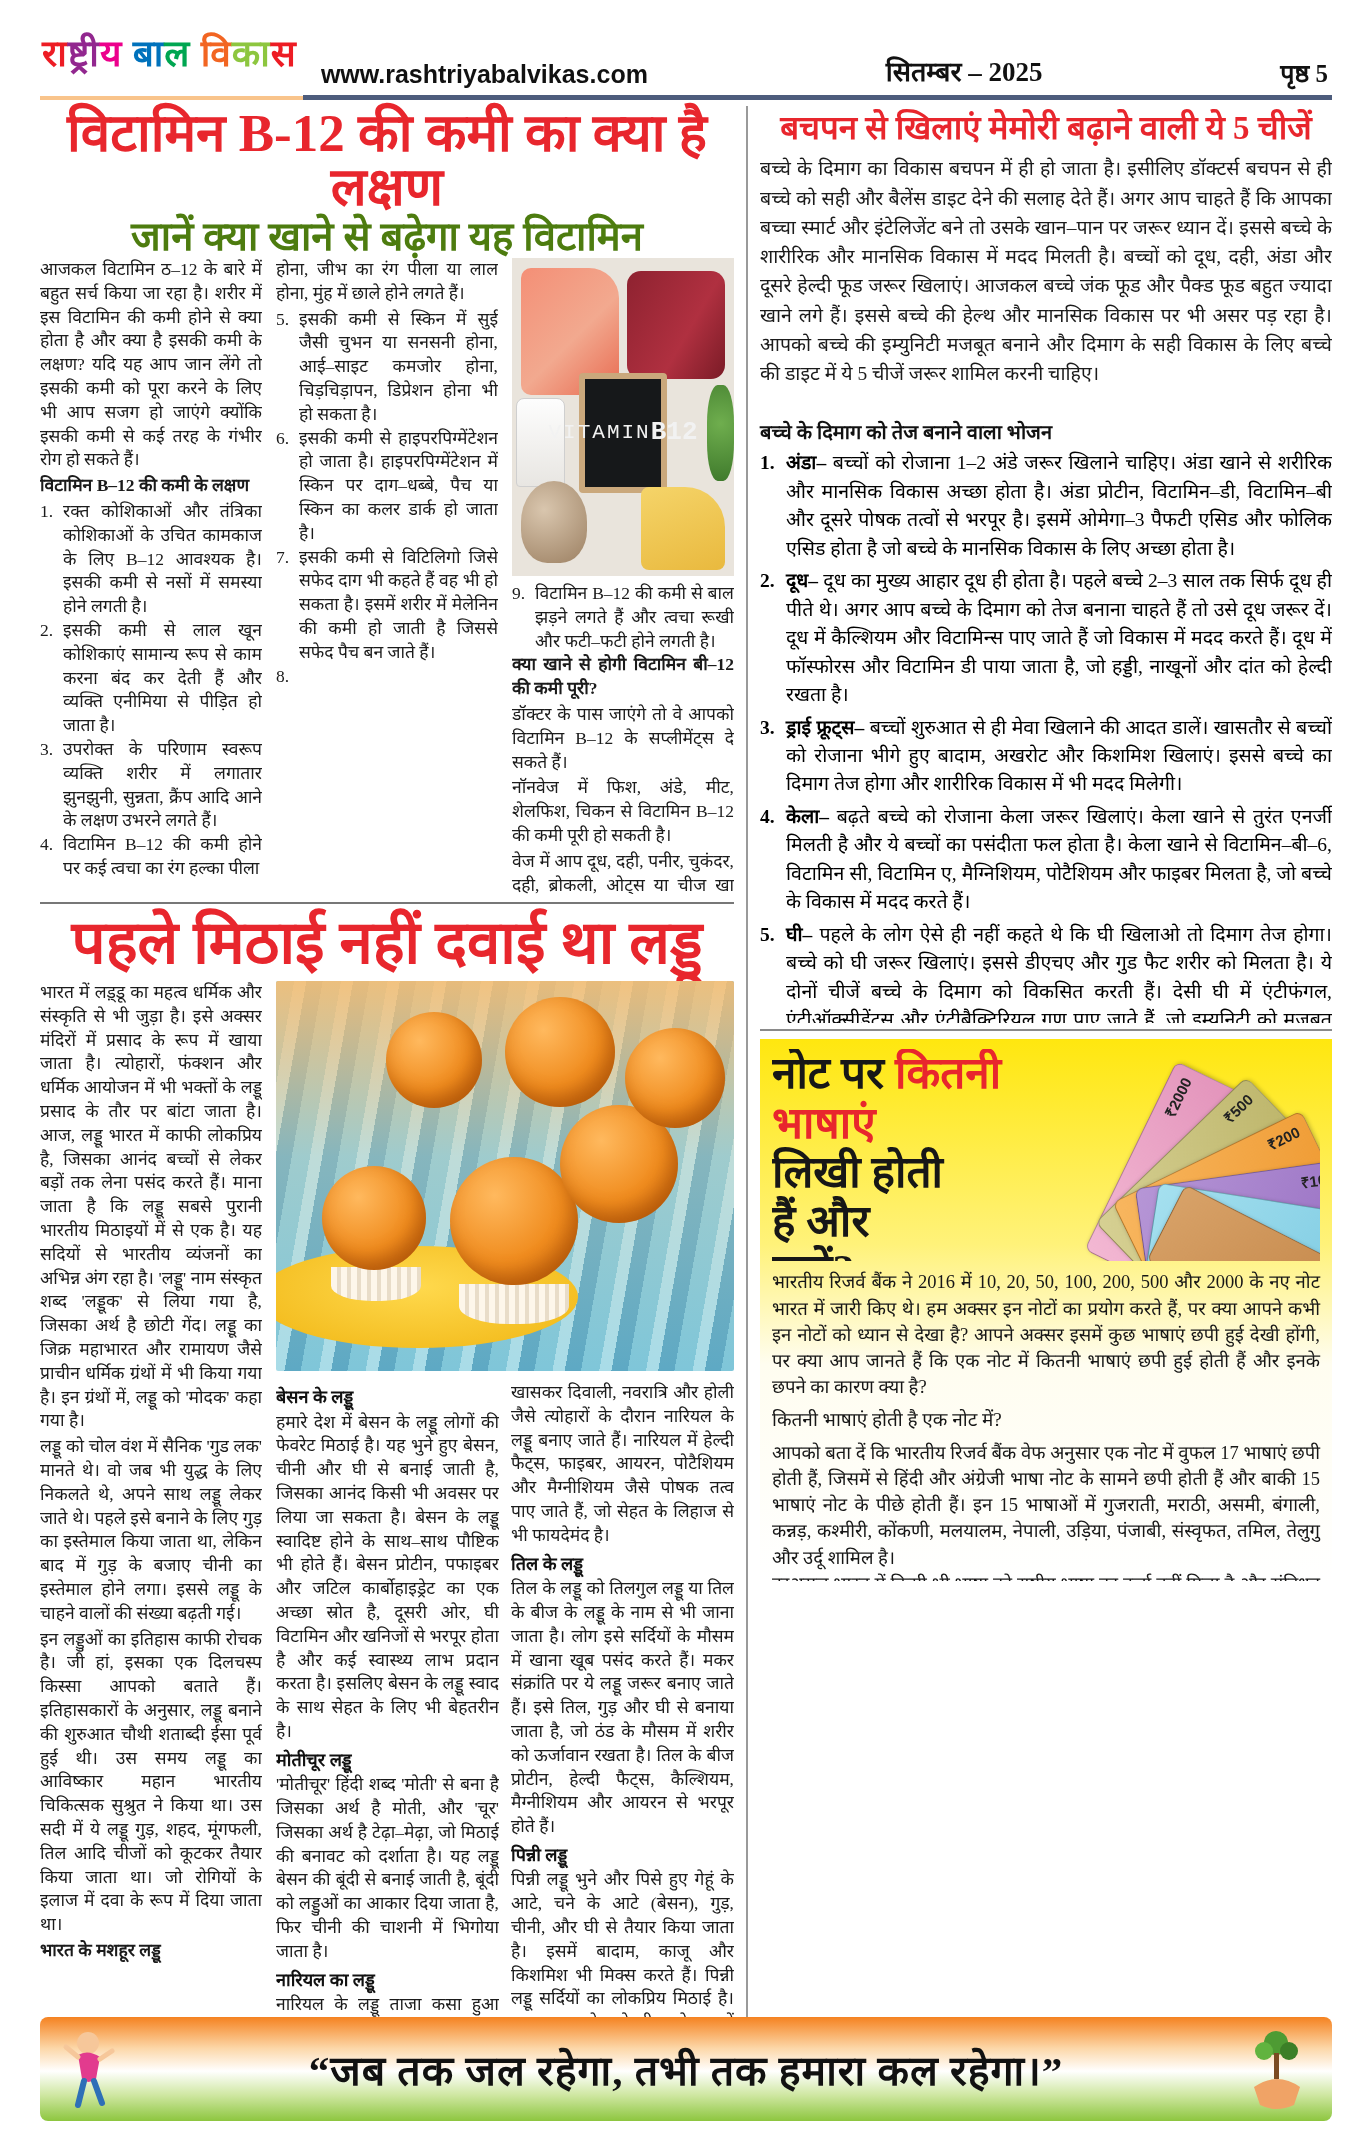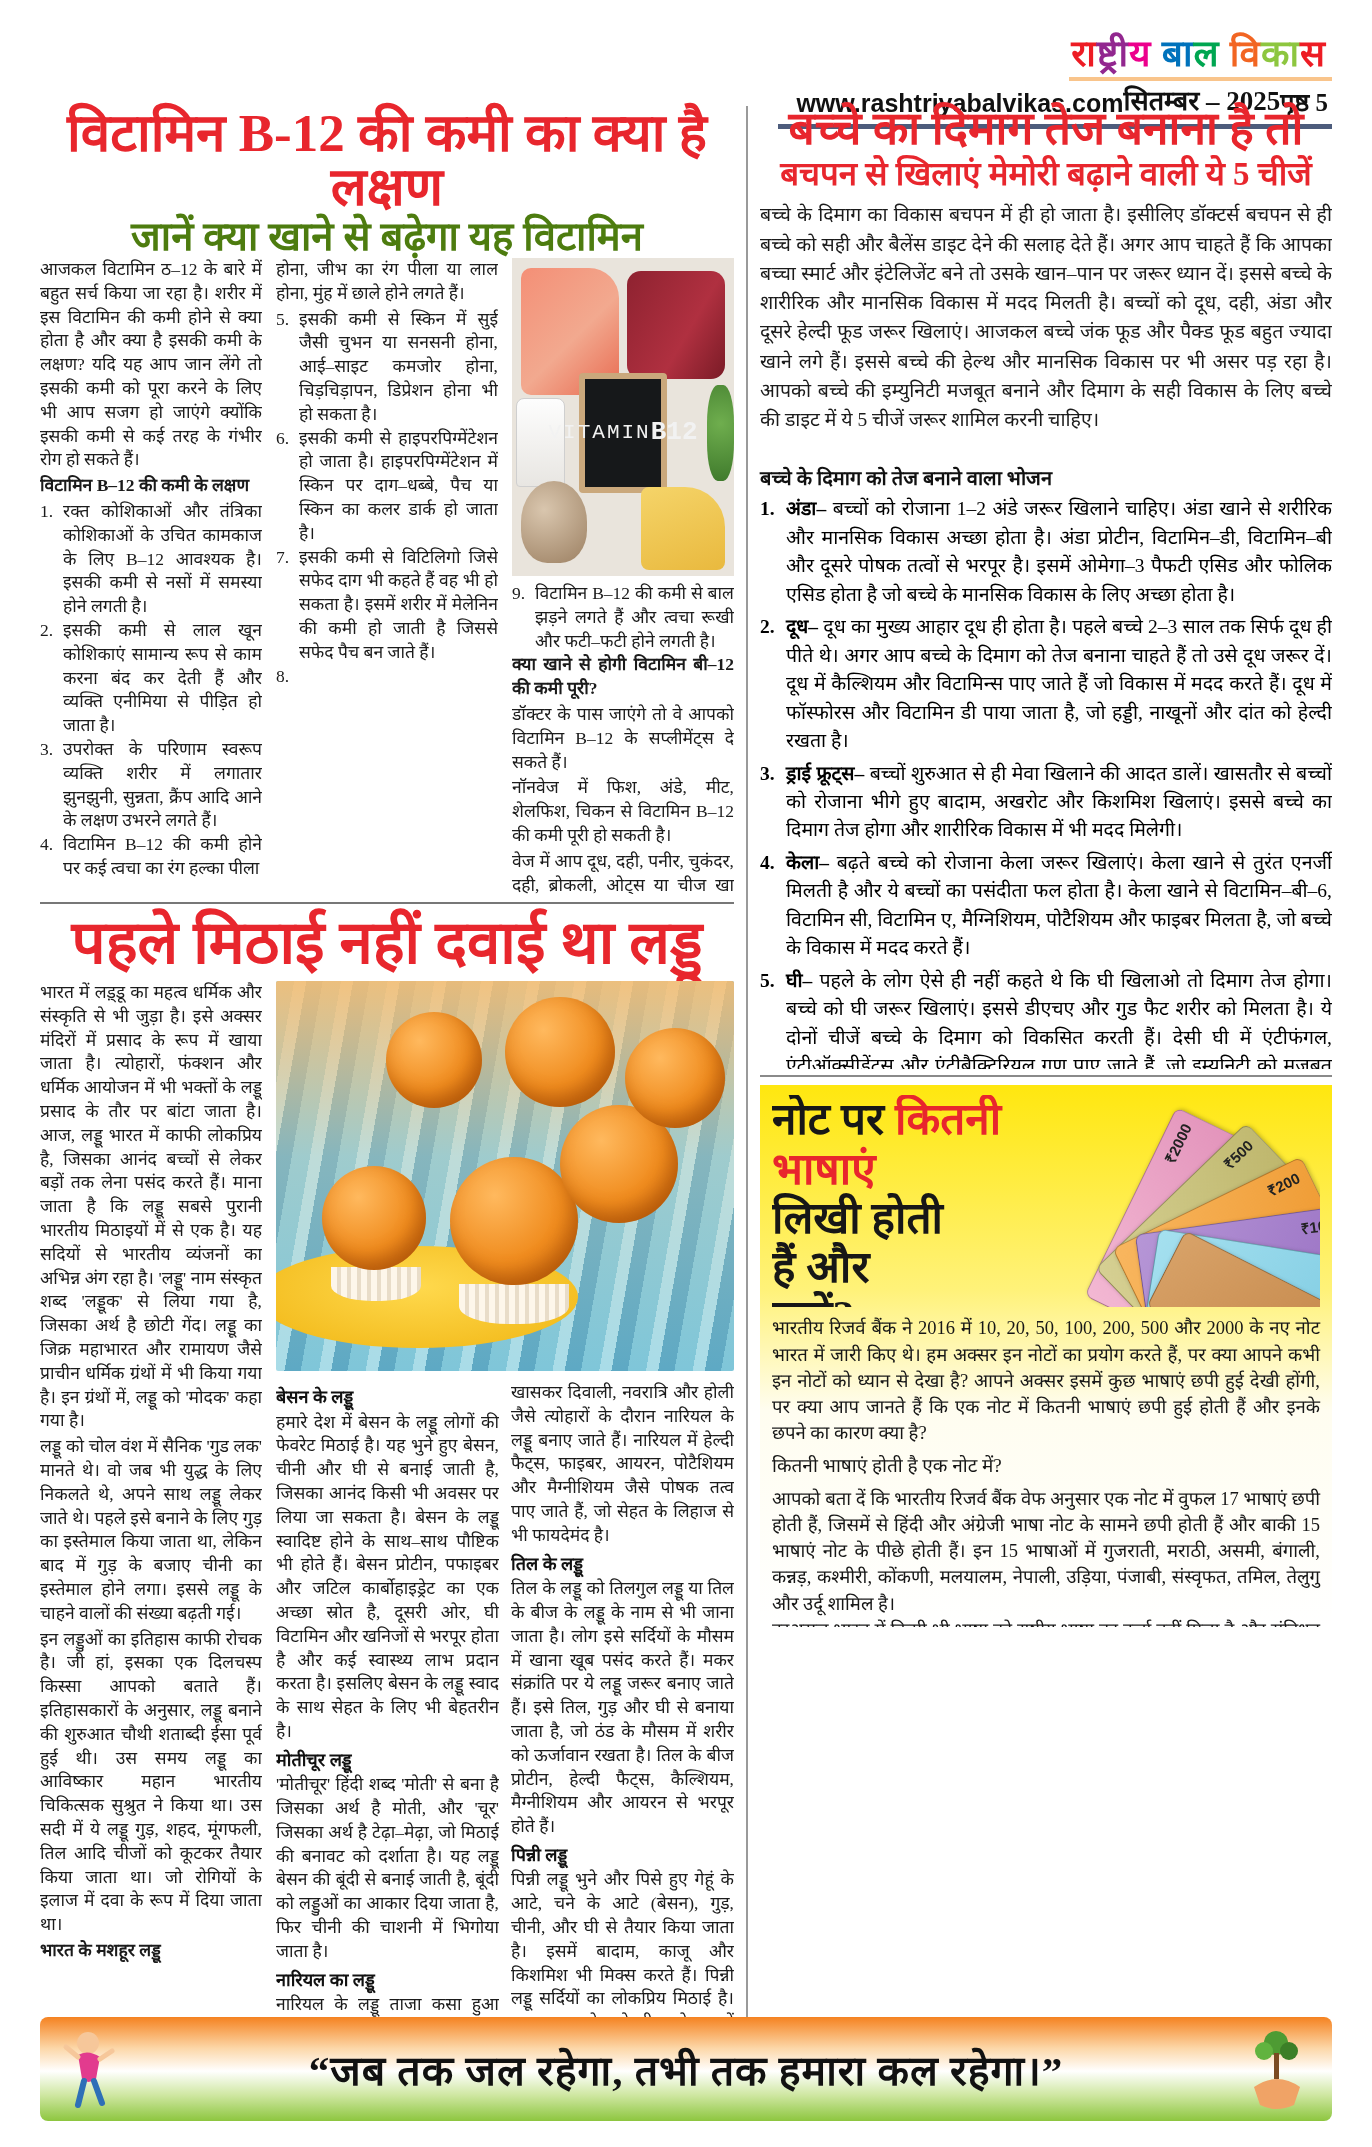--- a/index.html
+++ b/index.html
@@ -3,21 +3,21 @@
 <meta charset="utf-8">
 <style>
   * { margin:0; padding:0; box-sizing:border-box; }
   html,body { background:#d8d8d8; }
   body { font-family:"Liberation Serif","DejaVu Sans",serif; }
   .page {
     width:1372px; height:2147px; background:#ffffff; margin:0 auto;
     padding:34px 40px 20px 40px; position:relative; overflow:hidden;
   }
   
-  .masthead { display:flex; align-items:flex-end; height:66px;flex-direction:column; }
+  .masthead { display:flex; height:66px; }
   .logo { font-size:37px; font-weight:bold; letter-spacing:1px; white-space:nowrap;
           border-bottom:4px solid #f9c48b; padding:0 6px 2px 2px; line-height:1.1; }
   .lg0{color:#ed1c24}.lg1{color:#92278f}.lg2{color:#ec008c}.lg3{color:#0072bc}
   .lg4{color:#00a651}.lg5{color:#f26522}.lg6{color:#8dc63f}.lg7{color:#ed1c24}
   .mast-right { flex:1; display:flex; align-items:flex-end; justify-content:space-between;
                 border-bottom:5px solid #4d5c7c; padding:0 4px 6px 18px; height:100%; }
   .mast-url  { font-size:25px; font-weight:bold; color:#111; font-family:"Liberation Sans",sans-serif; }
   .mast-date { font-size:27px; font-weight:bold; color:#111; }
   .mast-page { font-size:25px; font-weight:bold; color:#111; }
   
@@ -287,21 +287,20 @@
               </div>
             </div>
           </div>
         </div>
       </div>
     </div>
 
     <div class="right-col">
 
       <div>
-        <div class="head-red brain-h1">बच्चे का दिमाग तेज बनाना है तो</div>
         <div class="head-red brain-h2">बचपन से खिलाएं मेमोरी बढ़ाने वाली ये 5 चीजें</div>
         <p class="np brain-intro">बच्चे के दिमाग का विकास बचपन में ही हो जाता है। इसीलिए डॉक्टर्स बचपन से ही बच्चे को सही और बैलेंस डाइट देने की सलाह देते हैं। अगर आप चाहते हैं कि आपका बच्चा स्मार्ट और इंटेलिजेंट बने तो उसके खान–पान पर जरूर ध्यान दें। इससे बच्चे के शारीरिक और मानसिक विकास में मदद मिलती है। बच्चों को दूध, दही, अंडा और दूसरे हेल्दी फूड जरूर खिलाएं। आजकल बच्चे जंक फूड और पैक्ड फूड बहुत ज्यादा खाने लगे हैं। इससे बच्चे की हेल्थ और मानसिक विकास पर भी असर पड़ रहा है। आपको बच्चे की इम्युनिटी मजबूत बनाने और दिमाग के सही विकास के लिए बच्चे की डाइट में ये 5 चीजें जरूर शामिल करनी चाहिए।</p>
 
 
         <div class="brain-listhead">बच्चे के दिमाग को तेज बनाने वाला भोजन</div>
         <div class="brain-list">
           <div class="item">
               <span class="n">1.</span>
               <span class="t"><b>अंडा–</b><span> बच्चों को रोजाना 1–2 अंडे जरूर खिलाने चाहिए। अंडा खाने से शरीरिक और मानसिक विकास अच्छा होता है। अंडा प्रोटीन, विटामिन–डी, विटामिन–बी और दूसरे पोषक तत्वों से भरपूर है। इसमें ओमेगा–3 पैफटी एसिड और फोलिक एसिड होता है जो बच्चे के मानसिक विकास के लिए अच्छा होता है।</span></span>
             </div>

